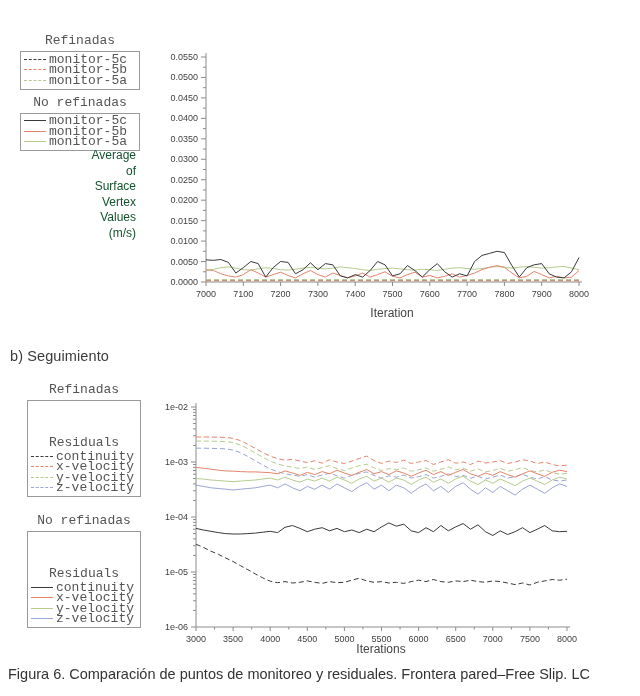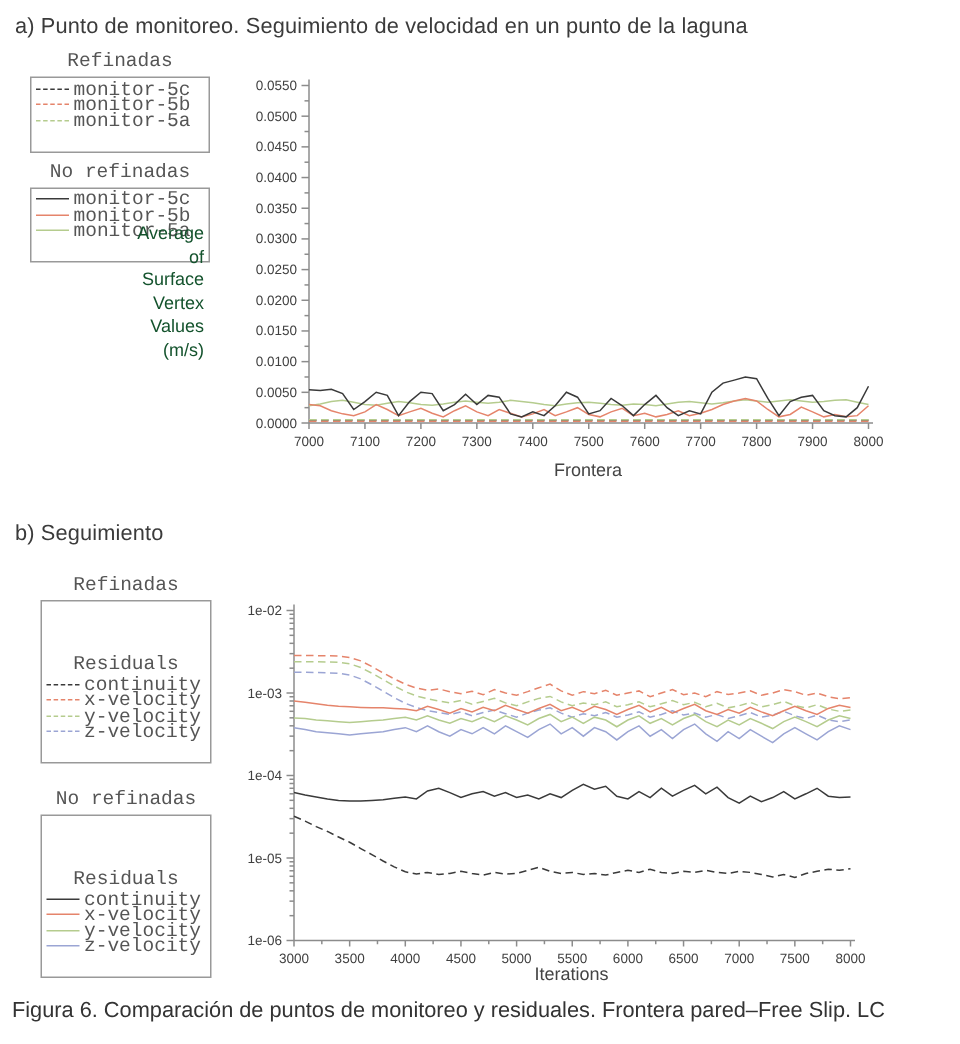--- a/index.html
+++ b/index.html
@@ -1,39 +1,38 @@
 <!DOCTYPE html>
 <html><head>
 <meta charset="utf-8">
 <style>
   html,body{margin:0;padding:0;background:#fff;}
   .page{position:relative;width:640px;height:696px;background:#ffffff;
         font-family:"Liberation Sans",sans-serif;overflow:hidden;}
   .sec-title{position:absolute;font-size:14.5px;color:#3b3b3b;letter-spacing:.1px;}
   .legend{position:absolute;font-size:13px;color:#555;font-family:Liberation Mono, monospace;}
   .lg-title{text-align:center;margin-bottom:3px;}
-  .lg-box{border:1px solid #999;padding:2px 3px 15px 3px;background:#fff;}
+  .lg-box{border:1px solid #999;padding:2px 3px 3px 3px;background:#fff;}
   .lg-header{text-align:center;margin-bottom:1px;margin-top:32px;}
   .lg-row{display:flex;align-items:center;height:10.5px;}
   .lg-line{width:22px;height:0;border-top-width:1px;border-top-style:solid;margin-right:3px;flex:0 0 auto;}
   .lg-label{white-space:nowrap;}
   .ylab{position:absolute;text-align:right;white-space:pre-line;font-size:12px;color:#14532d;line-height:1.3;}
   .xlab{position:absolute;text-align:center;font-size:12px;color:#444;}
   .caption{position:absolute;font-size:14.5px;color:#333;white-space:nowrap;}
   svg{position:absolute;overflow:visible;}
   svg text{font-family:"Liberation Sans",sans-serif;}
   .gap{margin-top:16px;}
   .gap-sm{margin-top:5px;}
 </style>
 </head>
 <body>
 
 <div class="page">
 
-  <div class="sec-title" style="left:10px;top:10px;">a) Punto de monitoreo. Seguimiento de velocidad en un punto de la laguna</div>
 
   <div class="legend" style="left:20px;top:33px;width:120px;">
     <div class="lg-title">Refinadas</div>
     <div class="lg-box">
         <div class="lg-row">
           <span class="lg-line" style="border-top-style: dashed; border-top-color: rgb(58, 58, 58);"></span>
           <span class="lg-label">monitor-5c</span>
         </div>
         <div class="lg-row">
           <span class="lg-line" style="border-top-style: dashed; border-top-color: rgb(229, 132, 107);"></span>
@@ -129,21 +128,21 @@
       <line x1="439" y1="242" x2="439" y2="246" stroke="#8c8c8c"></line>
       <text x="439" y="257" text-anchor="middle" font-size="9" fill="#3f3f3f">8000</text>
       <polyline points="66.0,240.2 439.0,240.2" fill="none" stroke="#3a3a3a" stroke-width="1" stroke-dasharray="5 3"></polyline>
       <polyline points="66.0,240.8 439.0,240.8" fill="none" stroke="#e5846b" stroke-width="1" stroke-dasharray="5 3"></polyline>
       <polyline points="66.0,239.8 439.0,239.8" fill="none" stroke="#b5cc8e" stroke-width="1" stroke-dasharray="5 3"></polyline>
       <polyline points="66.0,230.5 73.5,229.3 80.9,227.7 88.4,226.9 95.8,228.1 103.3,229.7 110.8,230.1 118.2,228.9 125.7,227.7 133.1,228.5 140.6,229.7 148.1,230.1 155.5,229.3 163.0,228.1 170.4,227.3 177.9,228.1 185.4,228.9 192.8,228.1 200.3,226.9 207.7,227.7 215.2,228.5 222.7,229.7 230.1,230.5 237.6,229.3 245.0,228.5 252.5,228.1 260.0,228.9 267.4,229.7 274.9,230.1 282.3,229.3 289.8,229.7 297.3,230.5 304.7,229.3 312.2,228.1 319.6,227.7 327.1,228.5 334.6,229.3 342.0,228.5 349.5,227.3 356.9,226.5 364.4,227.3 371.9,228.1 379.3,227.3 386.8,226.5 394.2,227.3 401.7,228.1 409.2,227.7 416.6,226.9 424.1,226.5 431.5,228.1 439.0,229.7" fill="none" stroke="#b5cc8e" stroke-width="1"></polyline>
       <polyline points="66.0,229.7 73.5,230.5 80.9,233.8 88.4,235.9 95.8,237.1 103.3,234.6 110.8,229.7 118.2,233.0 125.7,237.1 133.1,234.6 140.6,232.2 148.1,235.5 155.5,237.9 163.0,233.8 170.4,230.5 177.9,234.6 185.4,237.1 192.8,233.0 200.3,235.5 207.7,237.9 215.2,235.9 222.7,233.0 230.1,237.1 237.6,234.6 245.0,231.8 252.5,236.3 260.0,237.9 267.4,234.6 274.9,232.2 282.3,237.1 289.8,235.5 297.3,237.9 304.7,236.3 312.2,233.8 319.6,237.1 327.1,235.5 334.6,233.0 342.0,229.7 349.5,227.3 356.9,225.6 364.4,227.3 371.9,233.0 379.3,237.9 386.8,236.3 394.2,231.4 401.7,234.6 409.2,237.9 416.6,236.3 424.1,237.9 431.5,237.1 439.0,230.5" fill="none" stroke="#e5846b" stroke-width="1"></polyline>
       <polyline points="66.0,219.9 73.5,220.3 80.9,219.5 88.4,222.4 95.8,233.0 103.3,227.7 110.8,221.5 118.2,223.6 125.7,237.1 133.1,227.7 140.6,221.5 148.1,222.4 155.5,233.8 163.0,229.7 170.4,222.8 177.9,229.7 185.4,223.6 192.8,224.8 200.3,235.9 207.7,237.9 215.2,234.6 222.7,237.1 230.1,230.5 237.6,221.5 245.0,224.8 252.5,235.9 260.0,233.8 267.4,225.6 274.9,230.5 282.3,237.1 289.8,229.7 297.3,223.6 304.7,231.8 312.2,237.1 319.6,233.8 327.1,235.9 334.6,221.5 342.0,215.4 349.5,213.4 356.9,211.3 364.4,212.5 371.9,225.6 379.3,237.1 386.8,227.7 394.2,224.8 401.7,223.6 409.2,233.8 416.6,237.1 424.1,237.9 431.5,231.8 439.0,217.5" fill="none" stroke="#3a3a3a" stroke-width="1"></polyline>
     </svg>
 
-  <div class="xlab" style="left:332px;top:306px;width:120px;">Frontera</div>
+  <div class="xlab" style="left:332px;top:306px;width:120px;">Iteration</div>
 
   <div class="sec-title" style="left:10px;top:348px;">b) Seguimiento</div>
 
   <div class="legend" style="left:27px;top:382px;width:114px;">
     <div class="lg-title">Refinadas</div>
     <div class="lg-box">
       <div class="lg-header">Residuals</div>
       <div>
           <div class="lg-row">
             <span class="lg-line" style="border-top-style: dashed; border-top-color: rgb(58, 58, 58);"></span>

